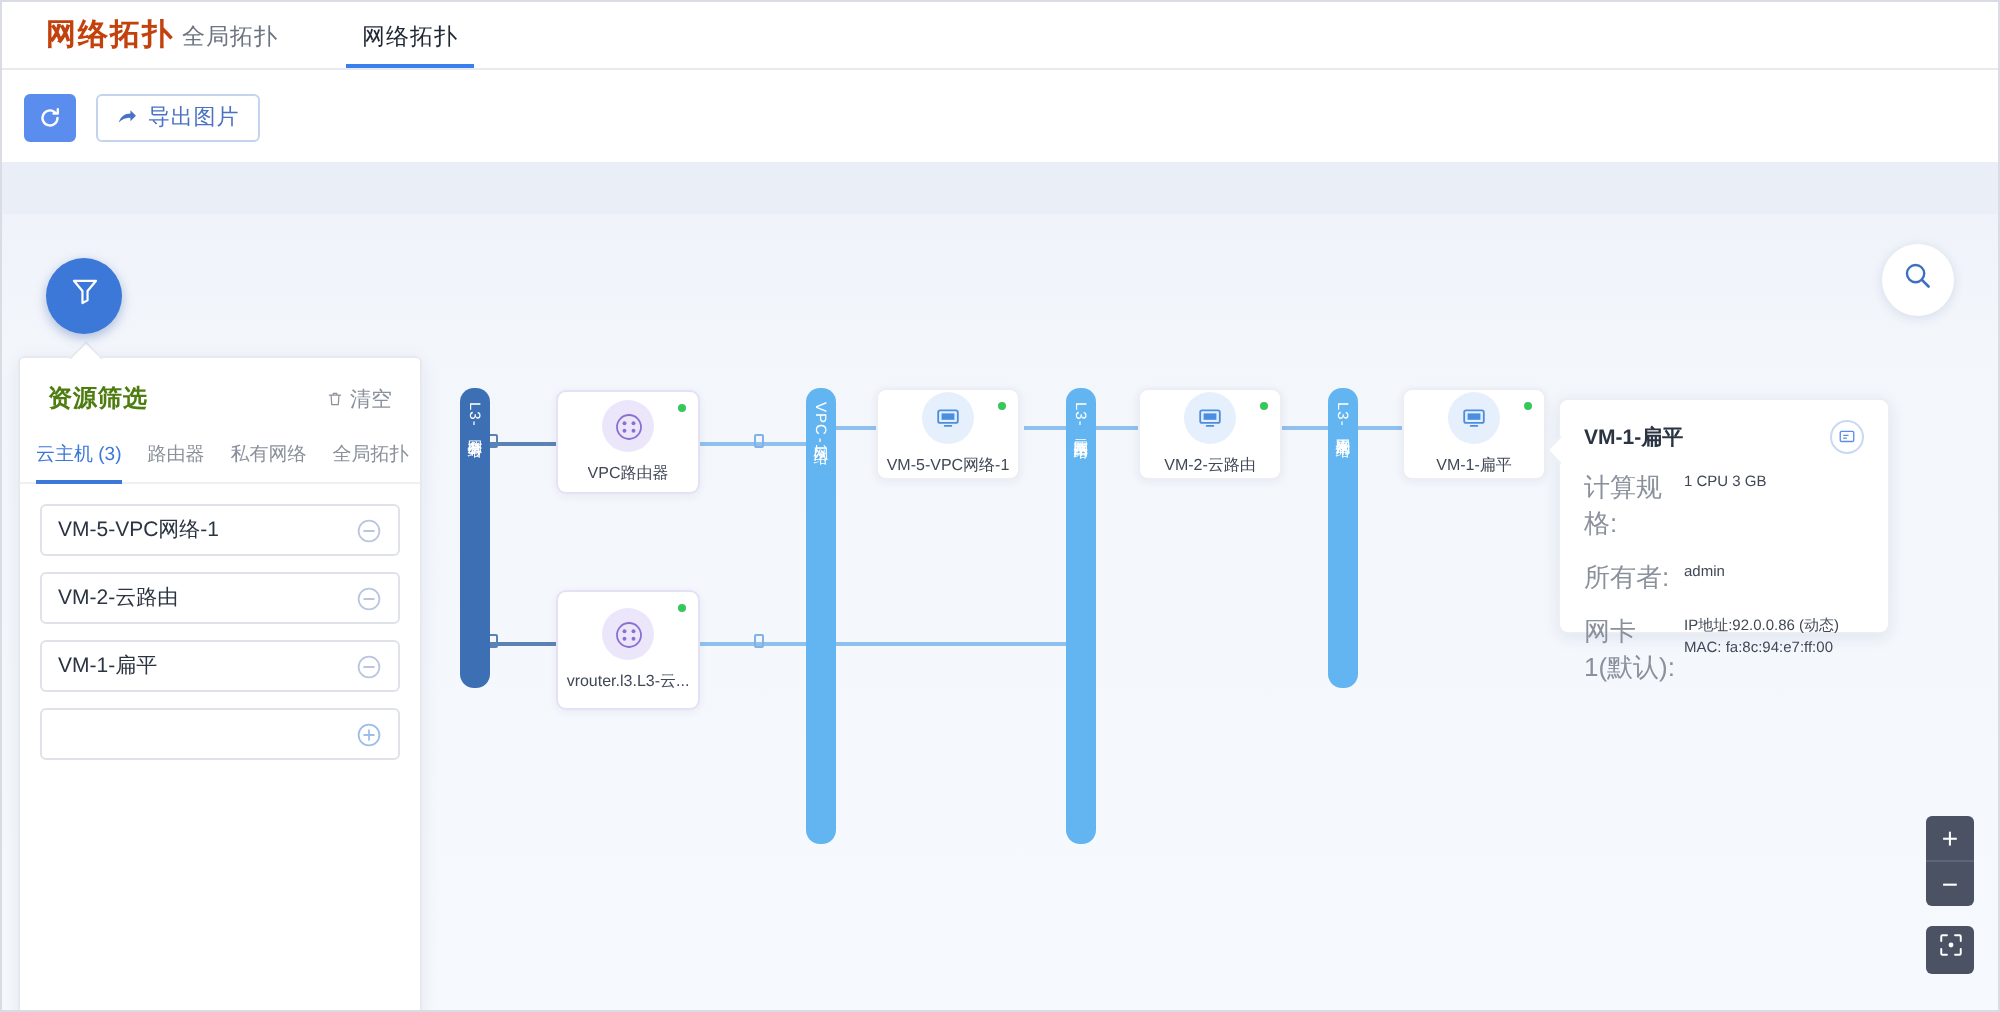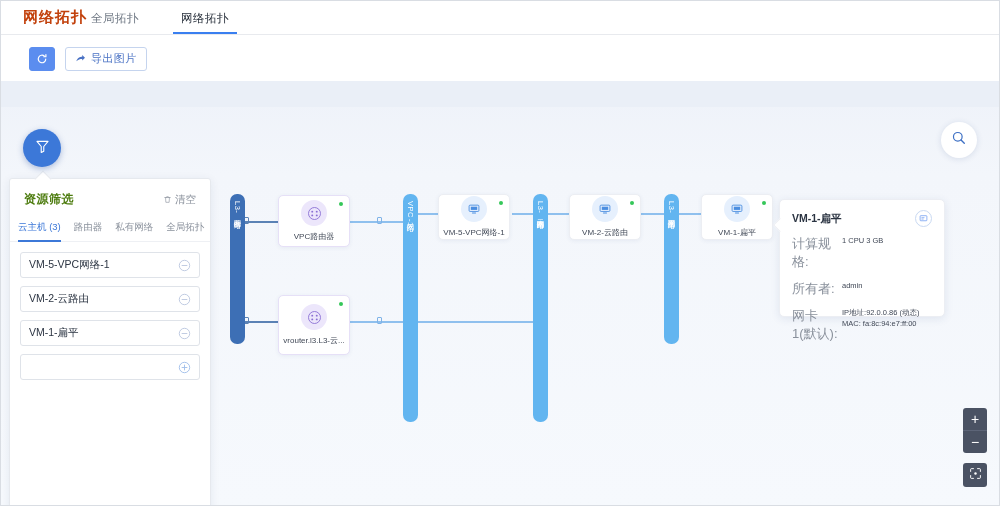--- a/index.html
+++ b/index.html
@@ -37,21 +37,21 @@
   .tab.active { color: #1f2733; }
   .tab.active:after {
     content: ""; position: absolute; left: -4px; right: -4px; bottom: 0;
     height: 2px; background: #3a7ff0;
   }
 
   
   .toolbar {
     position: absolute; top: 35px; left: 0; right: 0; height: 45px;
     background: #ffffff; display: flex; align-items: center;
-    padding-left: 28px;
+    padding-left: 11px;
   }
   .btn-refresh {
     width: 26px; height: 24px; background: #5b8def;
     border: 1px solid #5b8def; border-radius: 3px;
     display: flex; align-items: center; justify-content: center;
     cursor: pointer;
   }
   .btn-refresh svg { display:block; }
   .btn-export {
     margin-left: 10px; height: 24px;

